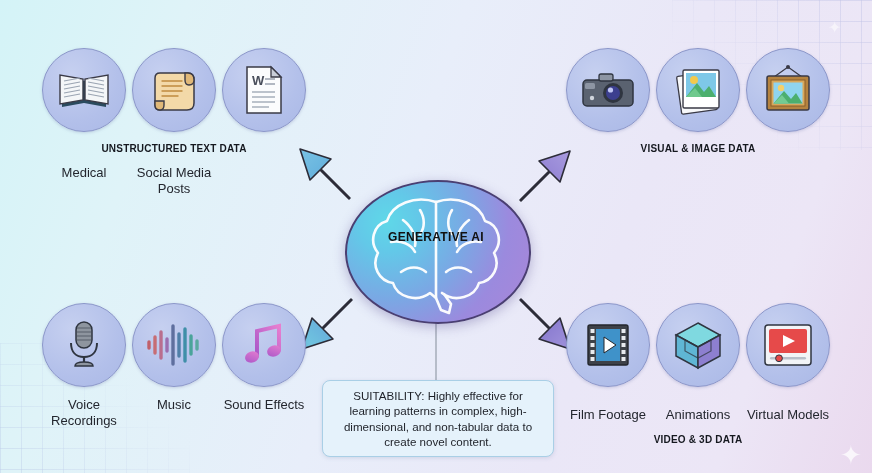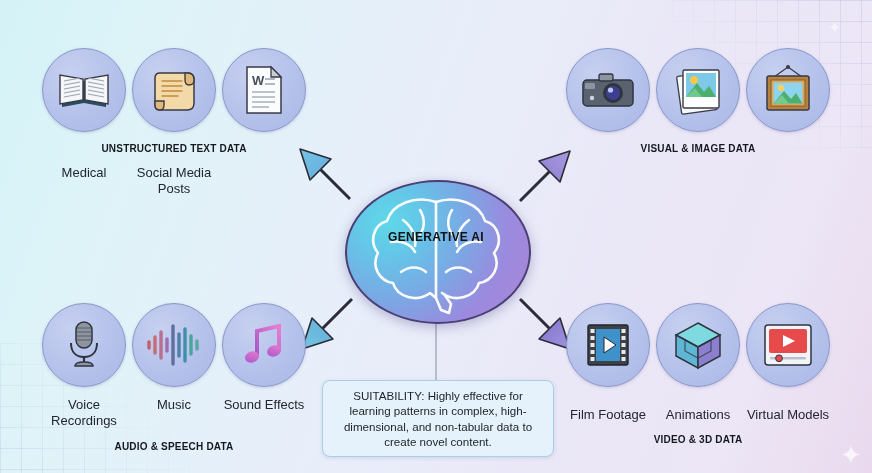--- a/index.html
+++ b/index.html
@@ -269,21 +269,20 @@
           <ellipse cx="35" cy="31" rx="7" ry="5.6" fill="url(#noteG)" transform="rotate(-18 35 31)"></ellipse>
         </svg>
       </div>
     </div>
   </div>
   <div class="sub-row" style="margin-top:10px;">
     <div class="sub">Voice Recordings</div>
     <div class="sub">Music</div>
     <div class="sub">Sound Effects</div>
   </div>
-  <div class="section-title" style="width:270px;margin-top:11px;">AUDIO &amp; SPEECH DATA</div>
 </div>
 
 <div class="group" style="left:563px;top:303px;">
   <div class="icon-row">
     <div class="icon-cell">
       <div class="circle">
         <svg width="52" height="52" viewBox="0 0 52 52">
           <rect x="6" y="6" width="40" height="40" rx="2" fill="#3d4148" stroke="#23262c" stroke-width="1.4"></rect>
           <rect x="14" y="10" width="24" height="32" fill="#3f92c9"></rect>
           <g fill="#e8eaee">

